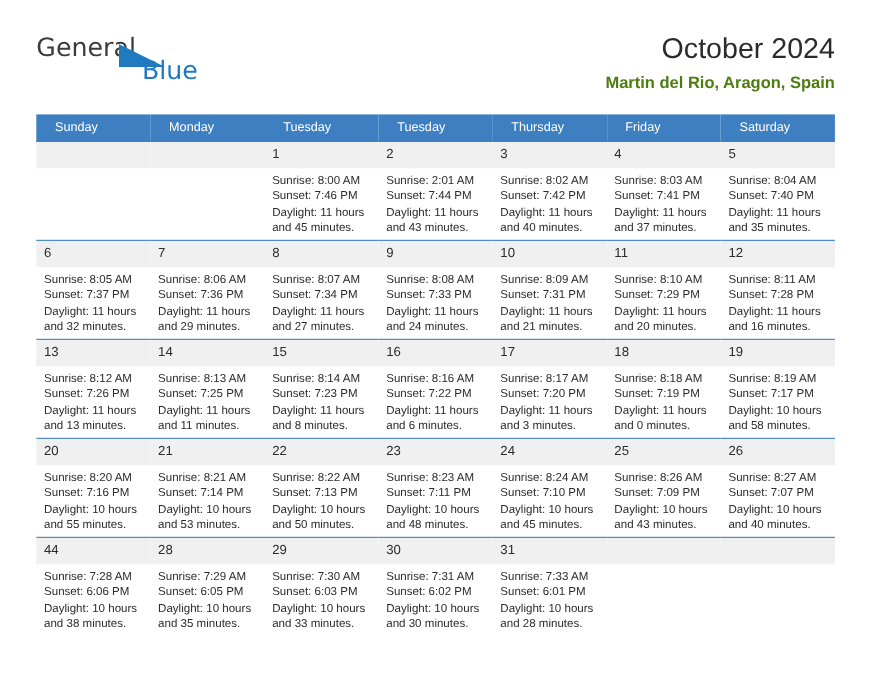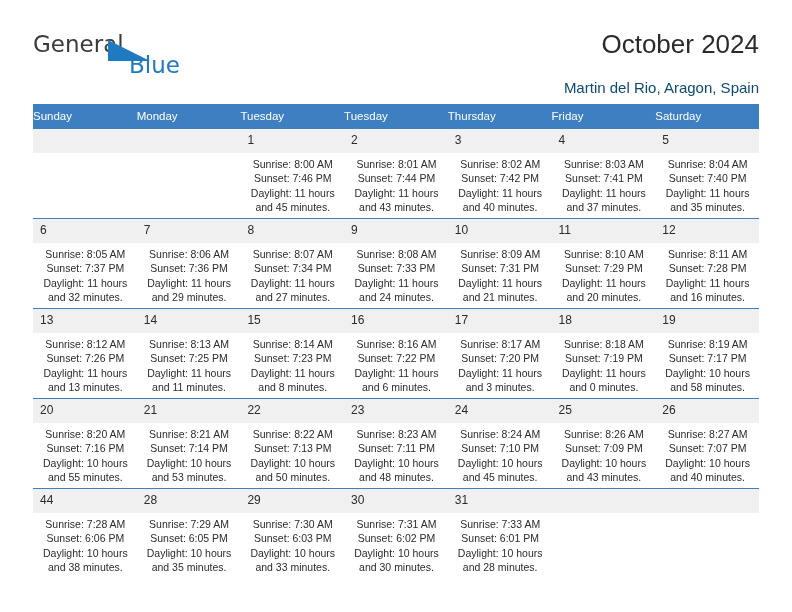--- a/index.html
+++ b/index.html
@@ -70,44 +70,44 @@
     text-align: right;
   }
   .cal-title {
     font-size: 26px;
     color: #2b2b2b;
     font-weight: 400;
     line-height: 32px;
     white-space: nowrap;
   }
   .cal-subtitle {
-    margin-top: 19px;
+    margin-top: 7px;
     font-size: 15px;
-    color: #0c4a6e;
-    font-weight: 400;
+    color: #4d7c0f;
+    font-weight: 700;
     line-height: 18px;
     white-space: nowrap;
   }
 
   
   .calendar {
     position: absolute;
     left: 33px;
     top: 104px;
     width: 726px;
     border-collapse: collapse;
     table-layout: fixed;
   }
   .calendar th {
     background: #3d7fc1;
     color: #ffffff;
     font-size: 11.5px;
     font-weight: 400;
     text-align: left;
-    padding: 5px 0 5px 0;
+    padding: 5px 0 5px 17px;
     line-height: 14px;
     border: none;
   }
   .calendar td {
     vertical-align: top;
     padding: 0;
     border: none;
     border-top: 1px solid #3d7fc1;
     height: 89px;
   }
@@ -121,21 +121,20 @@
     line-height: 15px;
     padding: 4px 0 5px 7px;
     min-height: 15px;
   }
   .daynum.empty {
     background: #f0f0f0;
     color: transparent;
   }
   .cell-inner {
     padding: 4px 6px 0 7px;
-    text-align: center;
   }
   .info-line {
     font-size: 10.5px;
     color: #2b2b2b;
     line-height: 14.3px;
     white-space: nowrap;
   }
 </style>
 </head>
 <body>
@@ -186,21 +185,21 @@
             <div class="cell-inner">
               <div class="info-line">Sunrise: 8:00 AM</div>
               <div class="info-line">Sunset: 7:46 PM</div>
               <div class="info-line">Daylight: 11 hours</div>
               <div class="info-line">and 45 minutes.</div>
             </div>
           </td>
           <td>
             <div class="daynum">2</div>
             <div class="cell-inner">
-              <div class="info-line">Sunrise: 8:01 AM</div>
+              <div class="info-line">Sunrise: 2:01 AM</div>
               <div class="info-line">Sunset: 7:44 PM</div>
               <div class="info-line">Daylight: 11 hours</div>
               <div class="info-line">and 43 minutes.</div>
             </div>
           </td>
           <td>
             <div class="daynum">3</div>
             <div class="cell-inner">
               <div class="info-line">Sunrise: 8:02 AM</div>
               <div class="info-line">Sunset: 7:42 PM</div>

